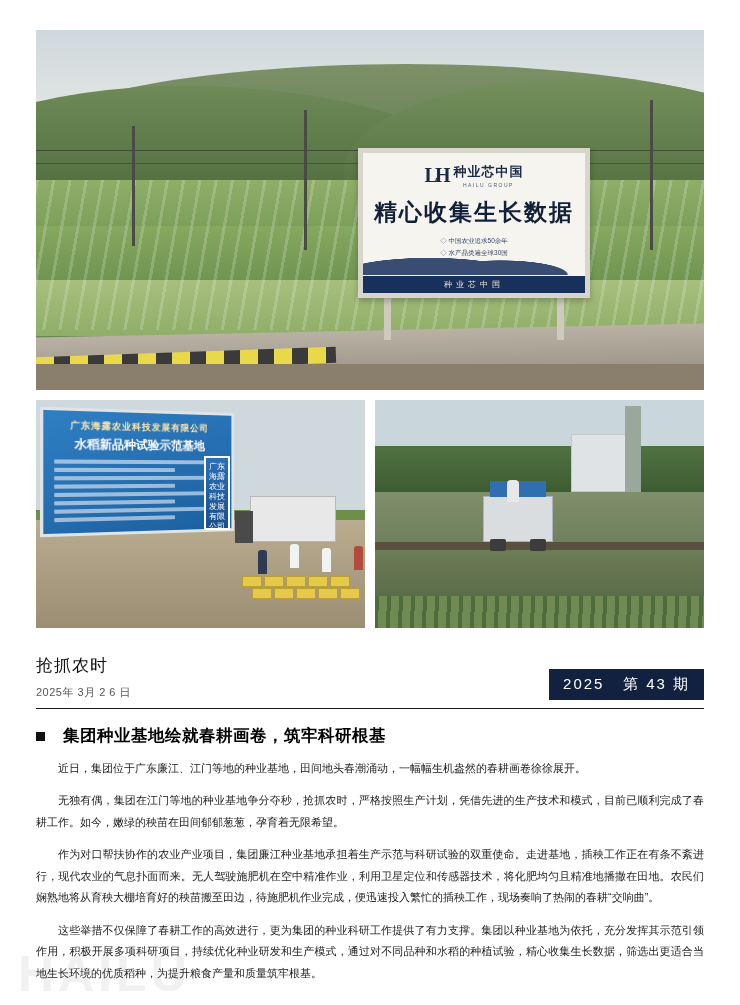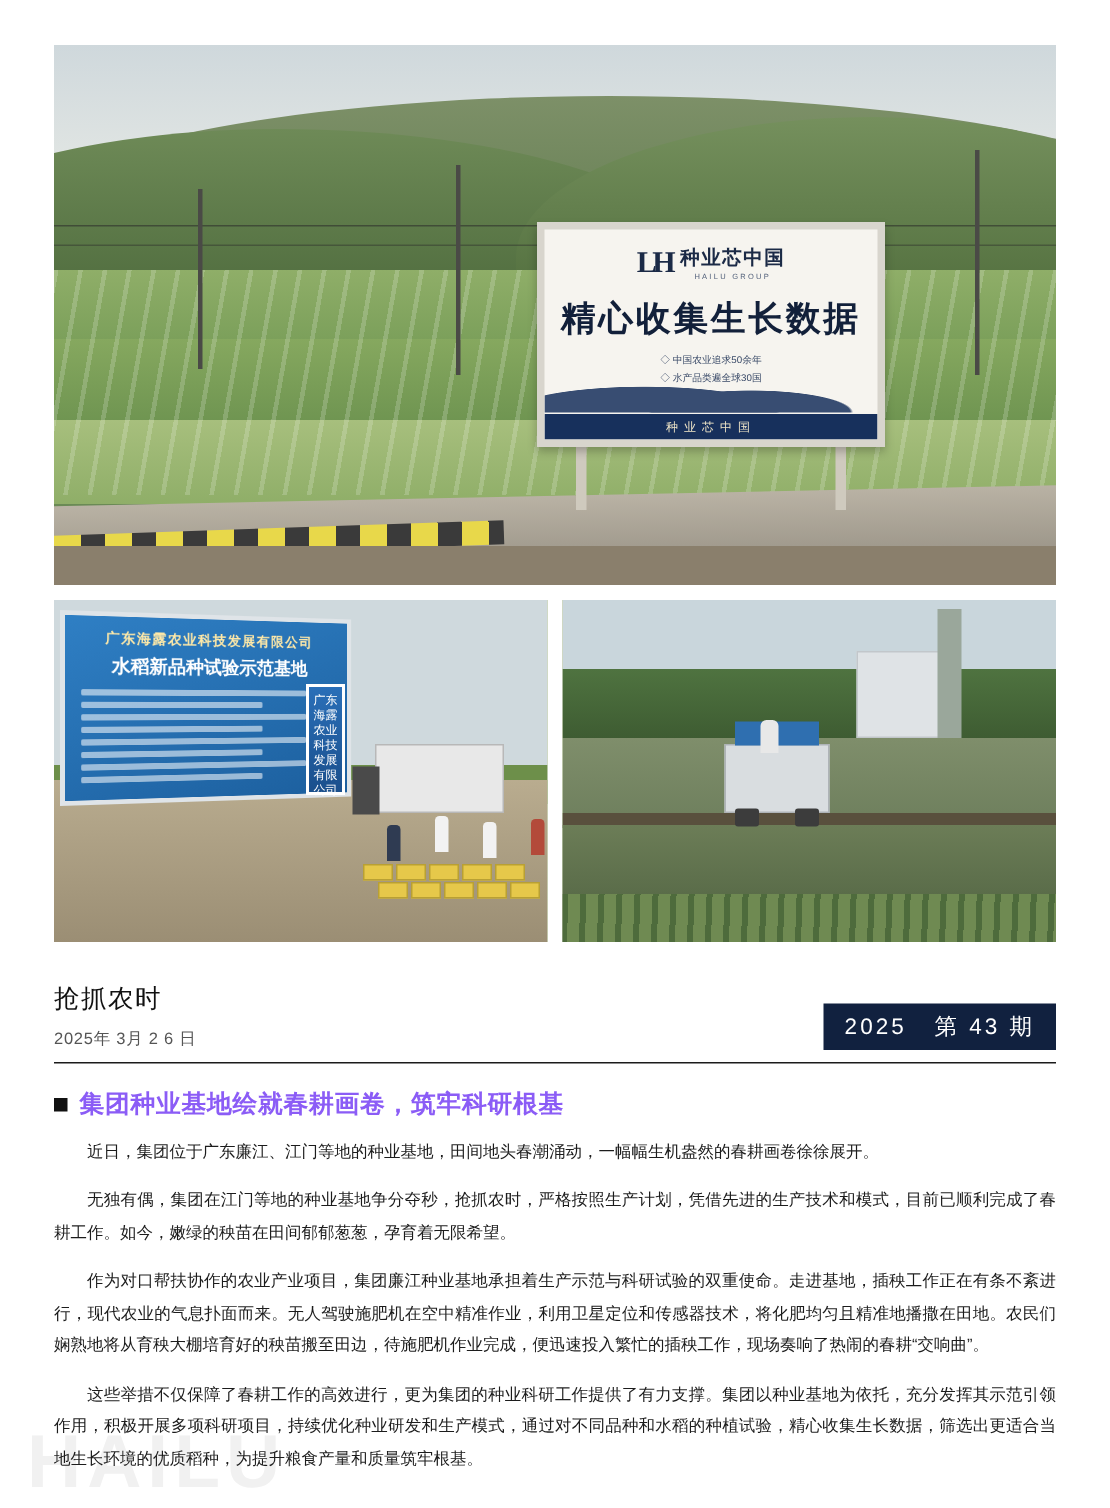--- a/index.html
+++ b/index.html
@@ -195,22 +195,22 @@
   .dept { font-size: 17px; color: #111; letter-spacing: 1px; }
   .date { font-size: 11px; color: #555; margin-top: 8px; letter-spacing: .5px; text-align: center; }
   .issue {
     background: #11213f; color: #fff; font-size: 15px;
     padding: 6px 14px; letter-spacing: 2px; white-space: nowrap;
   }
   .rule { height: 1px; background: #1b1b1b; margin-top: 8px; }
 
   
   .headline {
-    display: flex; align-items: center; gap: 8px;
-    margin-top: 16px; font-size: 16.5px; font-weight: bold; color: #8b5cf6; letter-spacing: .5px;
+    display: flex; align-items: center; gap: 18px;
+    margin-top: 16px; font-size: 16.5px; font-weight: bold; color: #000000; letter-spacing: .5px;
   }
   .bullet { width: 9px; height: 9px; background: #111; display: inline-block; }
   .para {
     font-size: 11px; line-height: 1.95; color: #1c1c1c;
     text-indent: 2em; margin-top: 11px; text-align: justify;
   }
 </style>
 </head>
 <body>
 

